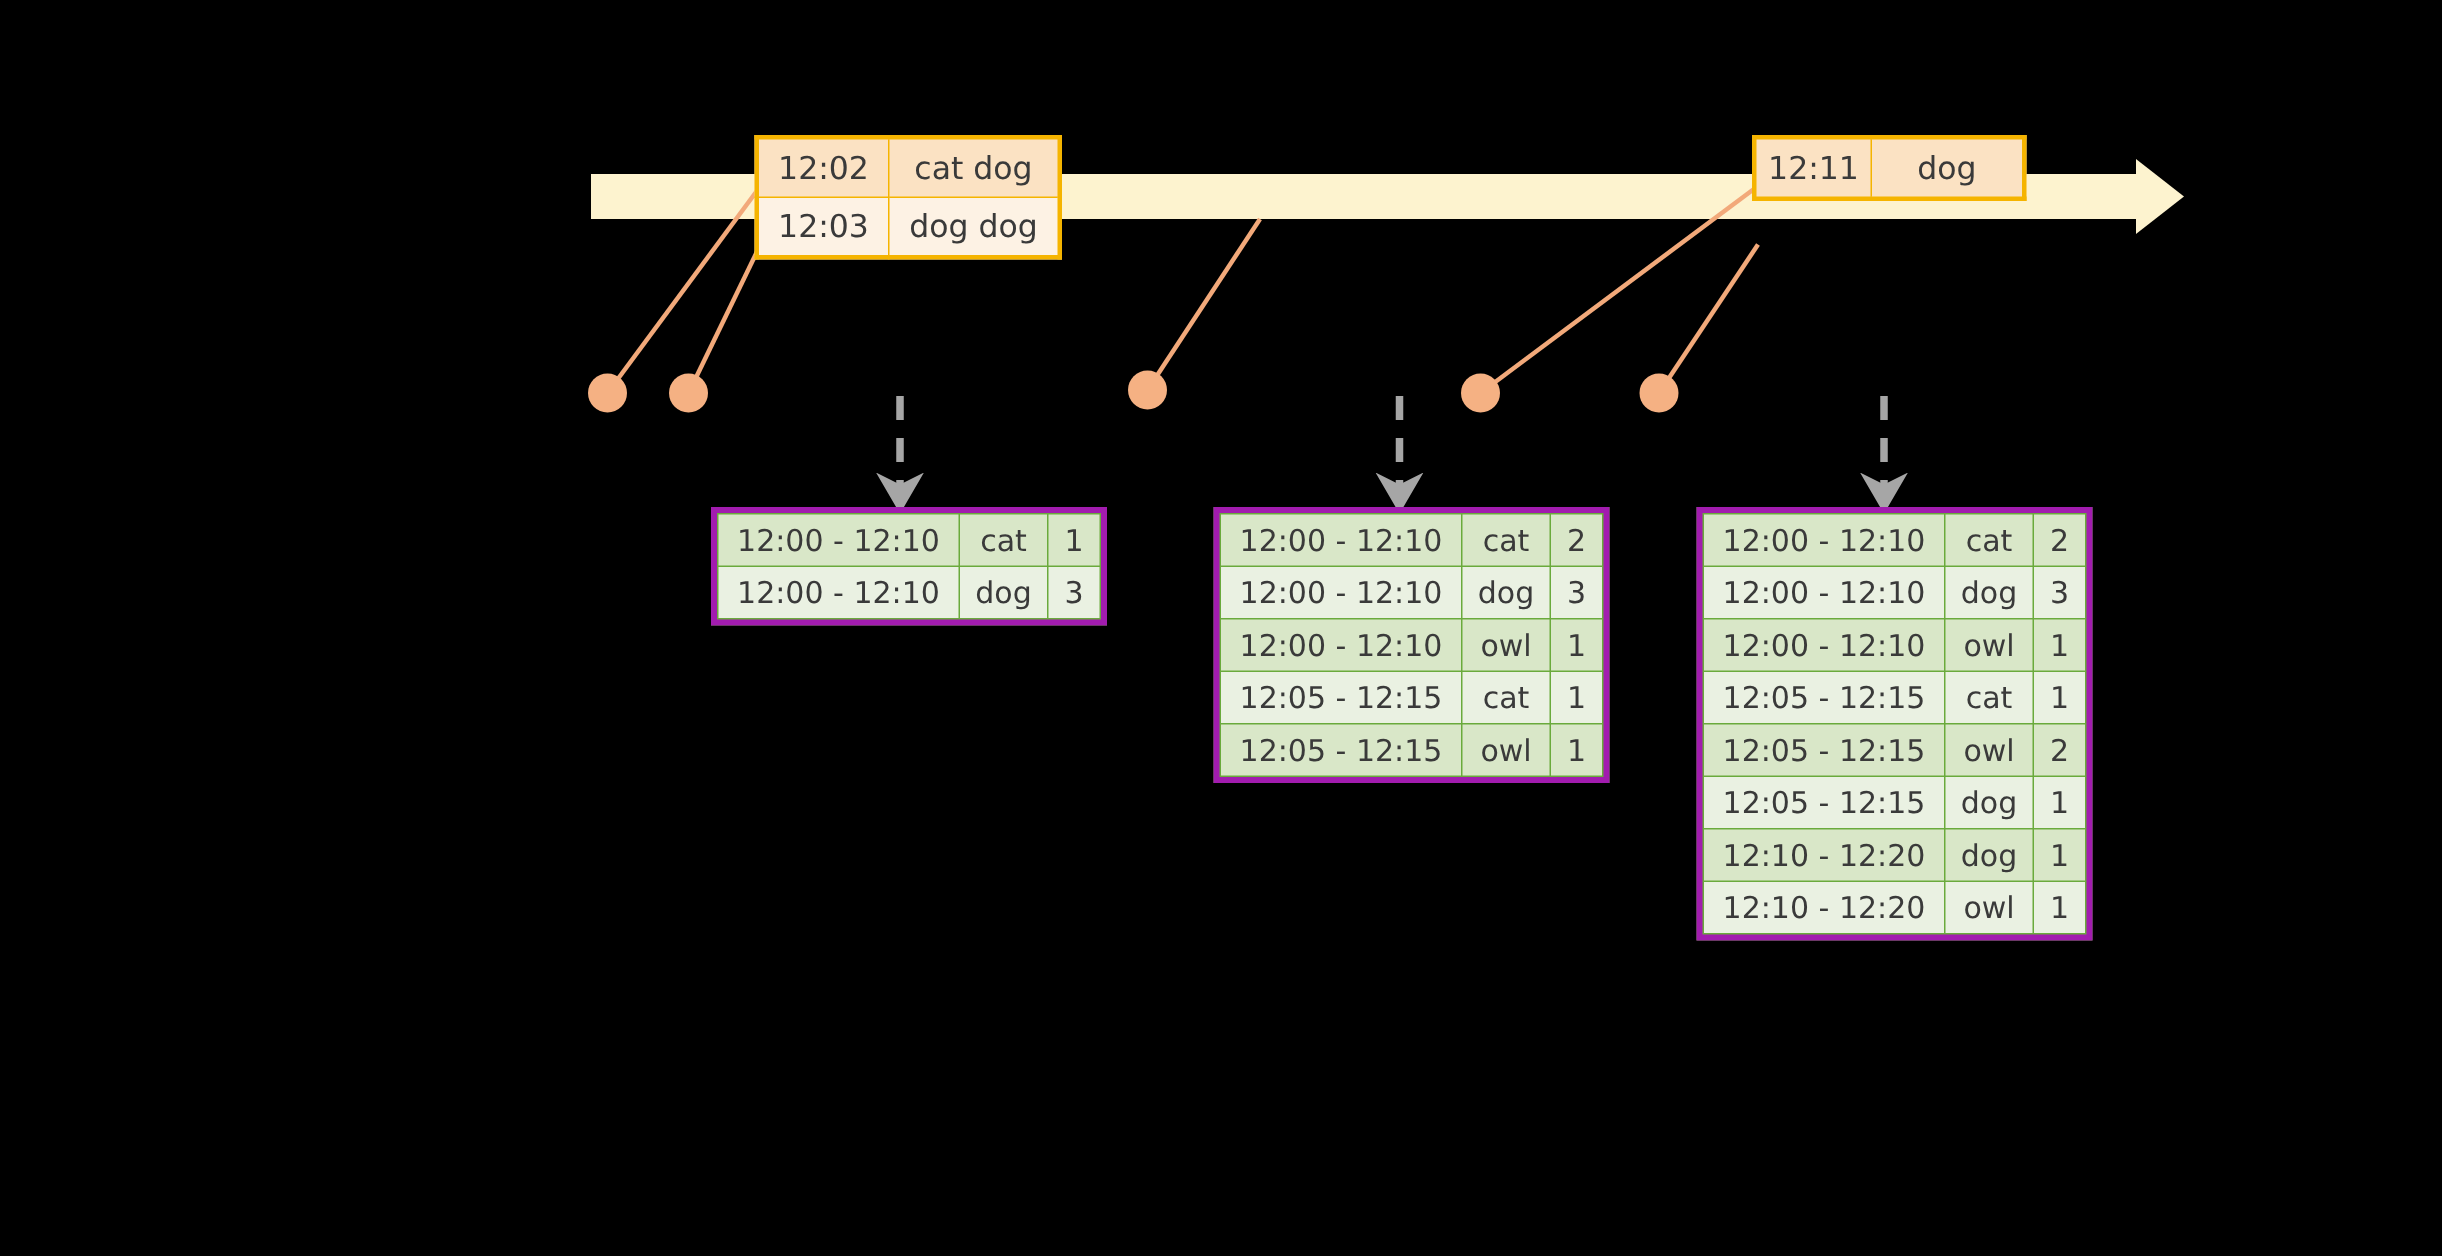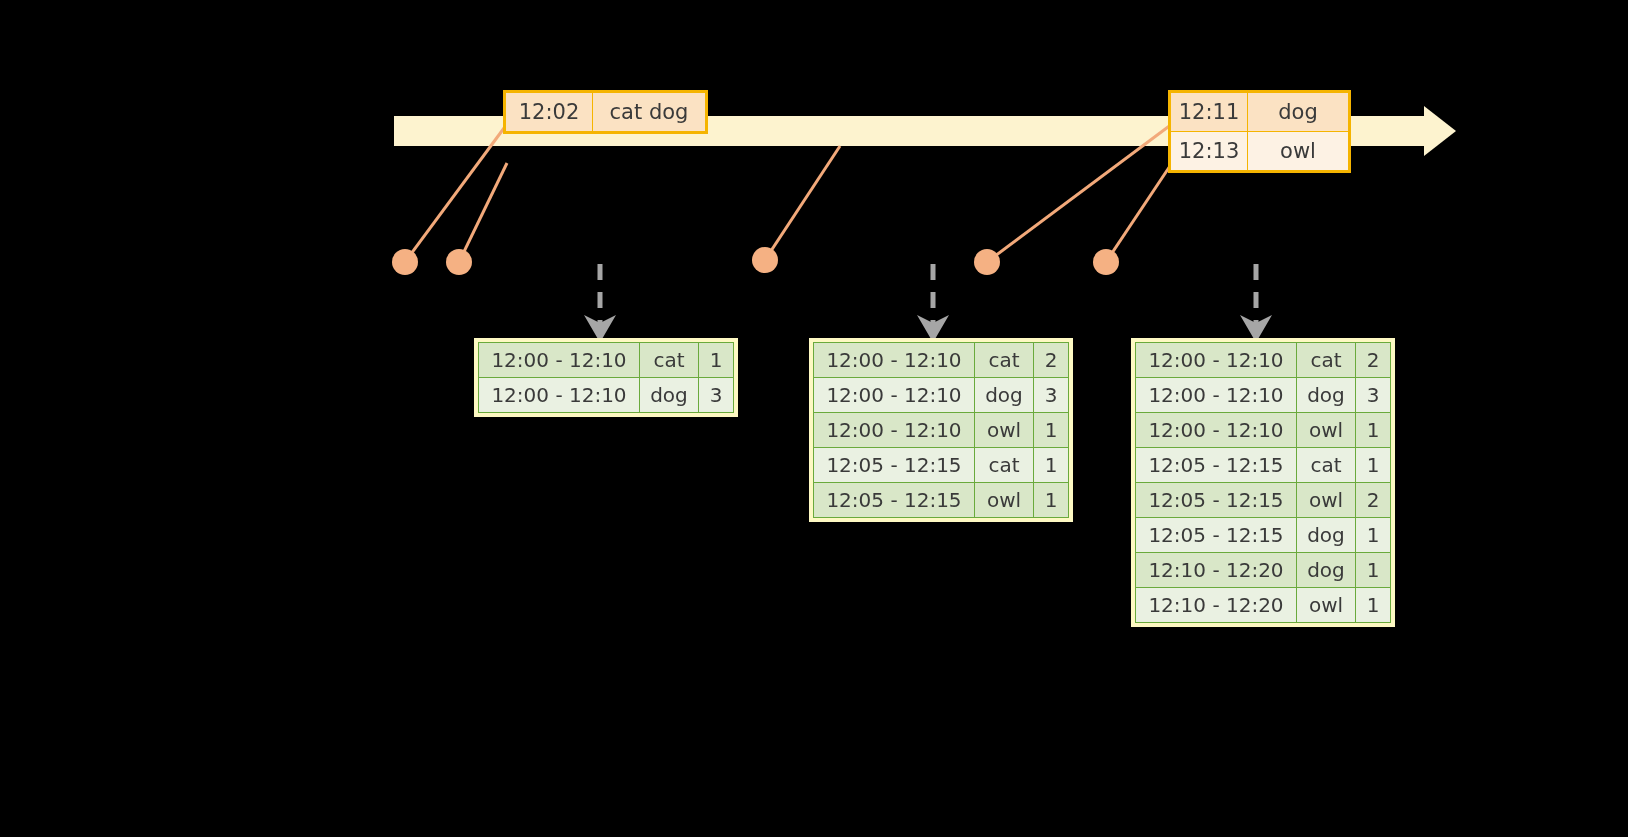--- a/index.html
+++ b/index.html
@@ -78,21 +78,21 @@
     left: 0; top: 0;
     width: 1628px;
     height: 837px;
     pointer-events: none;
     z-index: 3;
   }
 
   
   .result-table {
     position: absolute;
-    border: 4px solid #fef9c3;
+    border: 4px solid #a21caf;
     border-collapse: separate;
     border-spacing: 1.5px;
     background: #6aaa3c;
     z-index: 4;
   }
   .result-table td {
     font-size: 20px;
     color: #3a3a3a;
     text-align: center;
     padding: 0 6px;
@@ -145,34 +145,34 @@
       <line x1="1256" y1="236" x2="1256" y2="300"></line>
     </g>
   </svg>
 
   <table class="event-table" id="event-box-1">
     <tbody>
       <tr>
         <td class="ev-time">12:02</td>
         <td class="ev-words">cat dog</td>
       </tr>
+      <tr>
+        <td class="ev-time">12:03</td>
+        <td class="ev-words">dog dog</td>
+      </tr>
     </tbody>
   </table>
 
 
   <table class="event-table" id="event-box-3">
     <tbody>
       <tr>
         <td class="ev-time">12:11</td>
         <td class="ev-words">dog</td>
       </tr>
-      <tr>
-        <td class="ev-time">12:13</td>
-        <td class="ev-words">owl</td>
-      </tr>
     </tbody>
   </table>
 
   <table class="result-table" id="result-table-1">
     <tbody>
         <tr class="shade">
           <td class="rt-win">12:00 - 12:10</td>
           <td class="rt-word">cat</td>
           <td class="rt-cnt">1</td>
         </tr>

